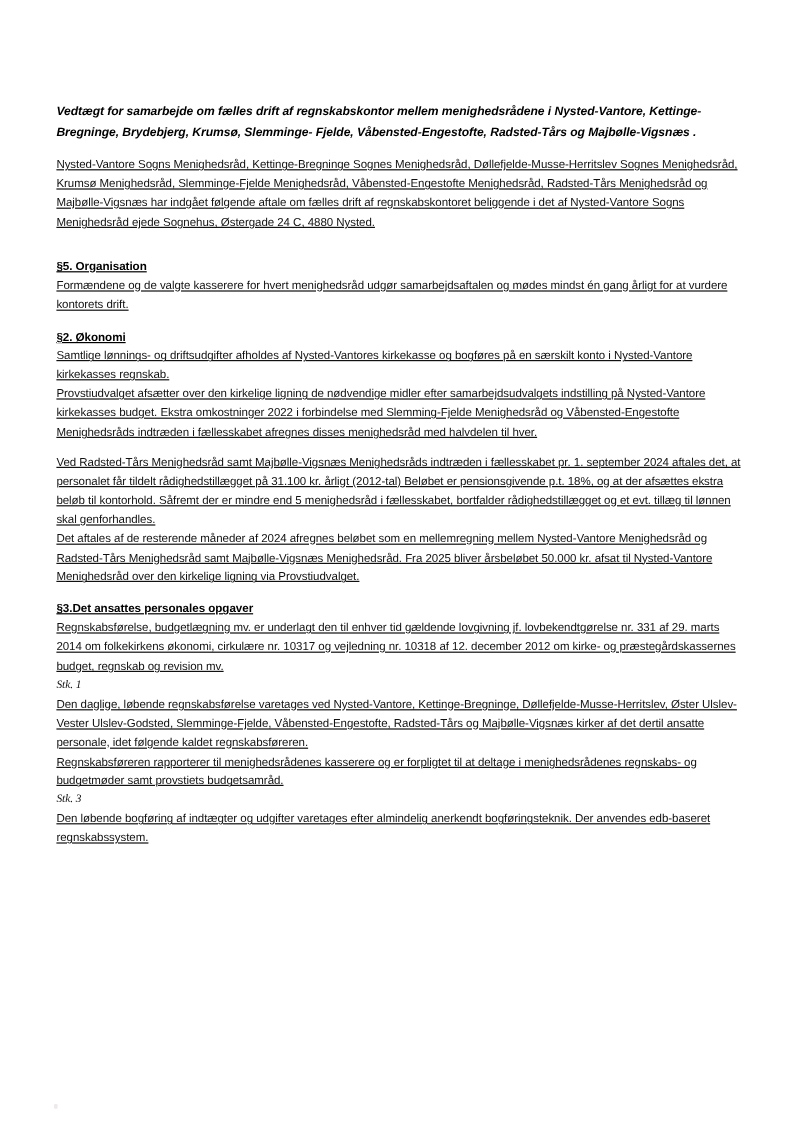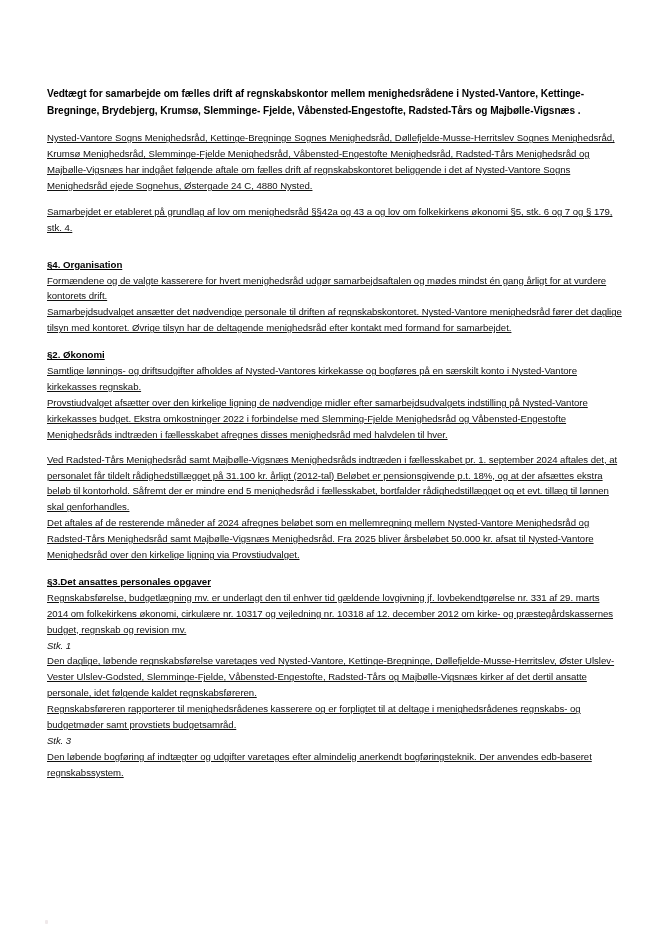--- a/index.html
+++ b/index.html
@@ -27,20 +27,21 @@
     width: 576px;
   }
   .doc-title {
     font-size: 10.1px;
     font-weight: bold;
     line-height: 16.6px;
     color: #000000;
     margin: 0 0 11px 0;
     letter-spacing: -0.05px;
     text-align: left;
+    font-style: italic;
   }
   p.para {
     font-size: 9.6px;
     line-height: 15.9px;
     color: #111111;
     margin: 0 0 10px 0;
     text-align: left;
     letter-spacing: -0.04px;
     text-decoration: underline;
   }
@@ -60,20 +61,21 @@
   .section-wrap {
     margin-bottom: 0;
   }
   .stk {
     font-size: 9.5px;
     font-style: italic;
     line-height: 15.9px;
     color: #111111;
     margin: 0;
     letter-spacing: -0.04px;
+    font-family: Liberation Serif, serif;
   }
   .spacer-sm { height: 9px; }
   .speck {
     position: absolute;
     left: 45px;
     top: 920px;
     width: 3px;
     height: 4px;
     background: #efe9ea;
     border-radius: 1px;
@@ -83,26 +85,24 @@
 <body>
 
 <div class="page">
 
   <div class="doc-body">
 
     <h1 class="doc-title">Vedtægt for samarbejde om fælles drift af regnskabskontor mellem menighedsrådene i Nysted-Vantore, Kettinge-Bregninge, Brydebjerg, Krumsø, Slemminge- Fjelde, Våbensted-Engestofte, Radsted-Tårs og Majbølle-Vigsnæs .</h1>
 
     <p class="para">Nysted-Vantore Sogns Menighedsråd, Kettinge-Bregninge Sognes Menighedsråd, Døllefjelde-Musse-Herritslev Sognes Menighedsråd, Krumsø Menighedsråd, Slemminge-Fjelde Menighedsråd, Våbensted-Engestofte Menighedsråd, Radsted-Tårs Menighedsråd og Majbølle-Vigsnæs har indgået følgende aftale om fælles drift af regnskabskontoret beliggende i det af Nysted-Vantore Sogns Menighedsråd ejede Sognehus, Østergade 24 C, 4880 Nysted.</p>
 
-    <p class="para">Samarbejdet er etableret på grundlag af lov om menighedsråd §§42a og 43 a og lov om folkekirkens økonomi §5, stk. 6 og 7 og § 179, stk. 4.</p>
 
     <div class="section-wrap">
-      <h2 class="section">§4. Organisation</h2>
+      <h2 class="section">§5. Organisation</h2>
       <p class="para tight">Formændene og de valgte kasserere for hvert menighedsråd udgør samarbejdsaftalen og mødes mindst én gang årligt for at vurdere kontorets drift.</p>
-      <p class="para tight">Samarbejdsudvalget ansætter det nødvendige personale til driften af regnskabskontoret. Nysted-Vantore menighedsråd fører det daglige tilsyn med kontoret. Øvrige tilsyn har de deltagende menighedsråd efter kontakt med formand for samarbejdet.</p>
     </div>
 
     <div class="section-wrap">
       <h2 class="section">§2. Økonomi</h2>
       <p class="para tight">Samtlige lønnings- og driftsudgifter afholdes af Nysted-Vantores kirkekasse og bogføres på en særskilt konto i Nysted-Vantore kirkekasses regnskab.</p>
       <p class="para tight">Provstiudvalget afsætter over den kirkelige ligning de nødvendige midler efter samarbejdsudvalgets indstilling på Nysted-Vantore kirkekasses budget. Ekstra omkostninger 2022 i forbindelse med Slemming-Fjelde Menighedsråd og Våbensted-Engestofte Menighedsråds indtræden i fællesskabet afregnes disses menighedsråd med halvdelen til hver.</p>
       <div class="spacer-sm"></div>
       <p class="para tight">Ved Radsted-Tårs Menighedsråd samt Majbølle-Vigsnæs Menighedsråds indtræden i fællesskabet pr. 1. september 2024 aftales det, at personalet får tildelt rådighedstillægget på 31.100 kr. årligt (2012-tal) Beløbet er pensionsgivende p.t. 18%, og at der afsættes ekstra beløb til kontorhold. Såfremt der er mindre end 5 menighedsråd i fællesskabet, bortfalder rådighedstillægget og et evt. tillæg til lønnen skal genforhandles.</p>
       <p class="para tight">Det aftales af de resterende måneder af 2024 afregnes beløbet som en mellemregning mellem Nysted-Vantore Menighedsråd og Radsted-Tårs Menighedsråd samt Majbølle-Vigsnæs Menighedsråd. Fra 2025 bliver årsbeløbet 50.000 kr. afsat til Nysted-Vantore Menighedsråd over den kirkelige ligning via Provstiudvalget.</p>
     </div>

